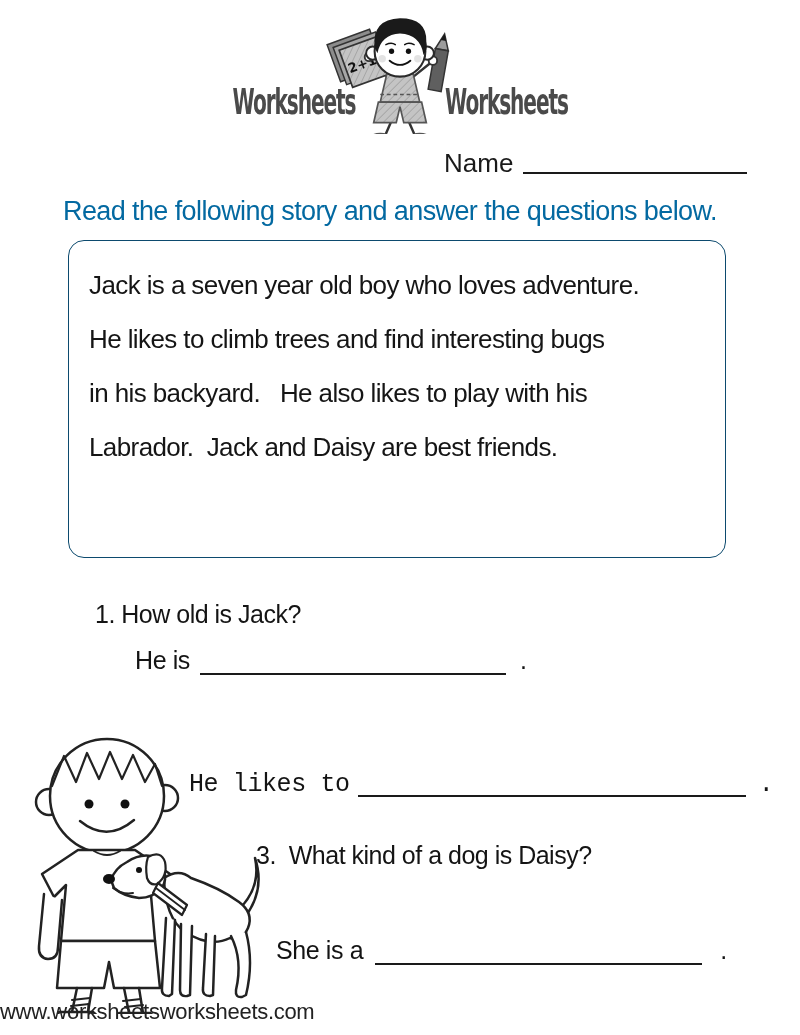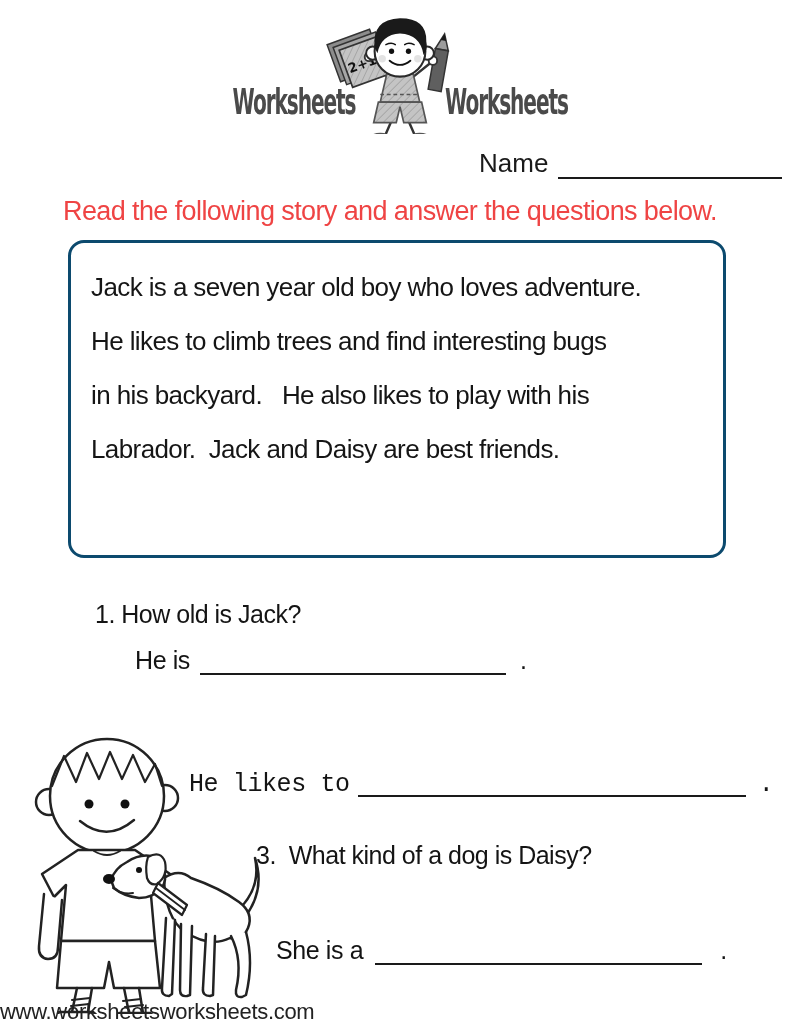--- a/index.html
+++ b/index.html
@@ -16,36 +16,36 @@
   .logo-word{
     font-family:"DejaVu Sans", sans-serif;
     font-weight:700; font-size:36px; letter-spacing:-2px;
     color:#4a4a4a; white-space:nowrap; margin-bottom:14px; line-height:1;
   }
   .logo-word.left{ transform:scaleX(.56); transform-origin:right center;}
   .logo-word.right{transform:scaleX(.56); transform-origin:left center;}
   .logo-boy{width:150px; height:126px; flex:0 0 auto; margin:0 -30px;}
   
   .name-row{
-    position:absolute; left:479px; top:148px;
-    display:flex; align-items:flex-end; font-size:26px;
+    position:absolute; left:444px; top:148px;
+    display:flex; align-items:flex-start; font-size:26px;
   }
   .name-line{
     display:inline-block; width:224px; height:24px;
     border-bottom:2px solid #1a1a1a; margin-left:10px;
   }
   
   .instruction{
     position:absolute; left:63px; top:196px;
-    font-size:27px; letter-spacing:-.6px; white-space:pre; color:#ef4444;
+    font-size:27px; letter-spacing:-.6px; white-space:pre; color:#0369a1;
   }
   
   .story-box{
     position:absolute; left:68px; top:240px; width:658px; height:318px;
-    border:3px solid #0c4a6e; border-radius:16px; box-sizing:border-box;
+    border:1px solid #0c4a6e; border-radius:16px; box-sizing:border-box;
     padding:17px 0 0 20px;
   }
   .story-line{
     font-size:26px; letter-spacing:-.6px; line-height:54px;
     white-space:pre; color:#151515;
   }
   
   .q-label{
     position:absolute; font-size:25px; letter-spacing:-.5px;
     white-space:pre; color:#141414;

